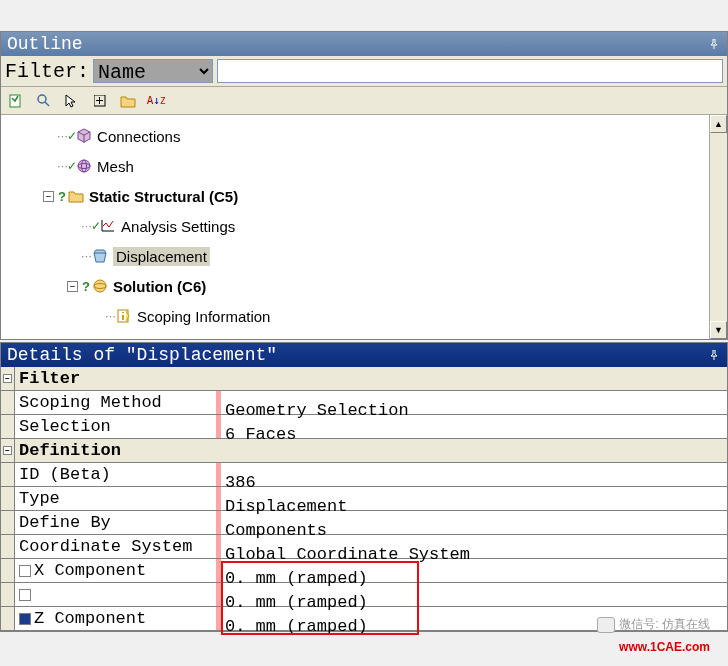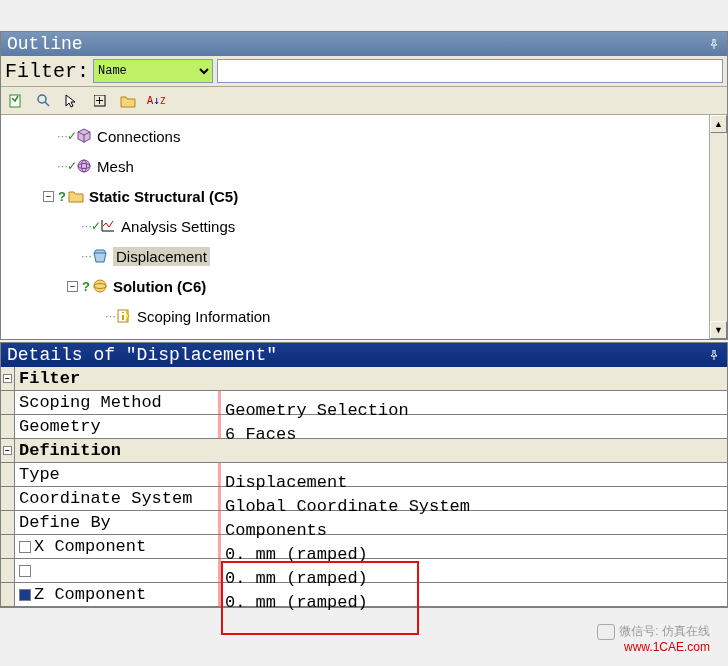--- a/index.html
+++ b/index.html
@@ -43,25 +43,25 @@
       background: #ece9d8;
       border-bottom: 1px solid #aca899;
       gap: 4px;
     }
     .filter-label {
       font-family: "Courier New", monospace;
       font-size: 20px;
     }
     .filter-select {
       font-family: "Courier New", monospace;
-      font-size: 12px;
+      font-size: 20px;
       height: 24px;
       width: 120px;
       border: 1px solid #7f9db9;
-      background: #bef264;
+      background: #a3a3a3;
     }
     .filter-input {
       flex: 1;
       height: 24px;
       border: 1px solid #7f9db9;
       background: #fff;
       padding: 0 4px;
     }
     .toolbar {
       display: flex;
@@ -193,21 +193,21 @@
       border: 1px solid #808080;
       background: #fff;
       font-size: 8px;
       display: flex;
       align-items: center;
       justify-content: center;
       line-height: 1;
     }
     .d-label {
       width: 206px;
-      border-right: 3px solid #fca5a5;
+      border-right: 5px solid #fca5a5;
       padding: 2px 4px;
       display: flex;
       align-items: center;
       gap: 3px;
     }
     .d-value {
       flex: 1;
       padding: 19px 4px;
       display: flex;
       align-items: center;
@@ -238,21 +238,21 @@
     }
     .watermark {
       position: absolute;
       bottom: 12px;
       right: 18px;
       font-size: 12px;
       color: #888;
       text-align: right;
     }
     .wm1 { color: #999; }
-    .wm2 { color: #d00; font-weight: normal; }
+    .wm2 { color: #d00; font-weight: bold; margin-top: 7px; }
     .chat-ic {
       display: inline-block;
       width: 18px;
       height: 16px;
       border: 1px solid #aaa;
       border-radius: 3px;
       background: #eee;
       margin-right: 4px;
       vertical-align: middle;
     }
@@ -428,44 +428,49 @@
             </div>
           <div class="d-label">Filter</div>
         </div>
         <div class="d-row">
           <div class="d-expand-col"></div>
           <div class="d-label">Scoping Method</div>
           <div class="d-value">Geometry Selection</div>
         </div>
         <div class="d-row">
           <div class="d-expand-col"></div>
-          <div class="d-label">Geometry</div>
+          <div class="d-label">Selection</div>
           <div class="d-value">6 Faces</div>
         </div>
 
         <div class="d-row d-header">
           <div class="d-expand-col">
               <span class="d-exp-box">−</span>
             </div>
           <div class="d-label">Definition</div>
         </div>
         <div class="d-row">
           <div class="d-expand-col"></div>
+          <div class="d-label">ID (Beta)</div>
+          <div class="d-value">386</div>
+        </div>
+        <div class="d-row">
+          <div class="d-expand-col"></div>
           <div class="d-label">Type</div>
           <div class="d-value">Displacement</div>
         </div>
         <div class="d-row">
           <div class="d-expand-col"></div>
+          <div class="d-label">Define By</div>
+          <div class="d-value">Components</div>
+        </div>
+        <div class="d-row">
+          <div class="d-expand-col"></div>
           <div class="d-label">Coordinate System</div>
           <div class="d-value">Global Coordinate System</div>
-        </div>
-        <div class="d-row">
-          <div class="d-expand-col"></div>
-          <div class="d-label">Define By</div>
-          <div class="d-value">Components</div>
         </div>
         <div class="d-row">
           <div class="d-expand-col"></div>
           <div class="d-label">
             <span class="chk"></span>
             <span>X Component</span>
           </div>
           <div class="d-value">0. mm (ramped)</div>
         </div>
         <div class="d-row">

